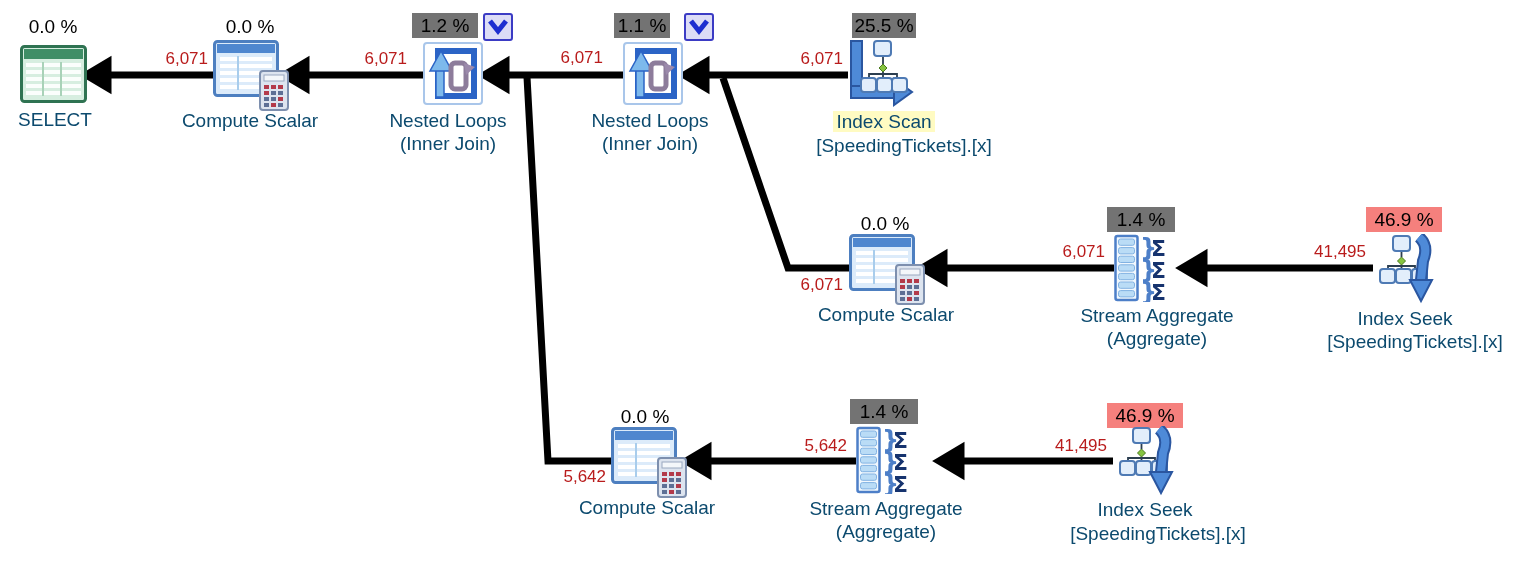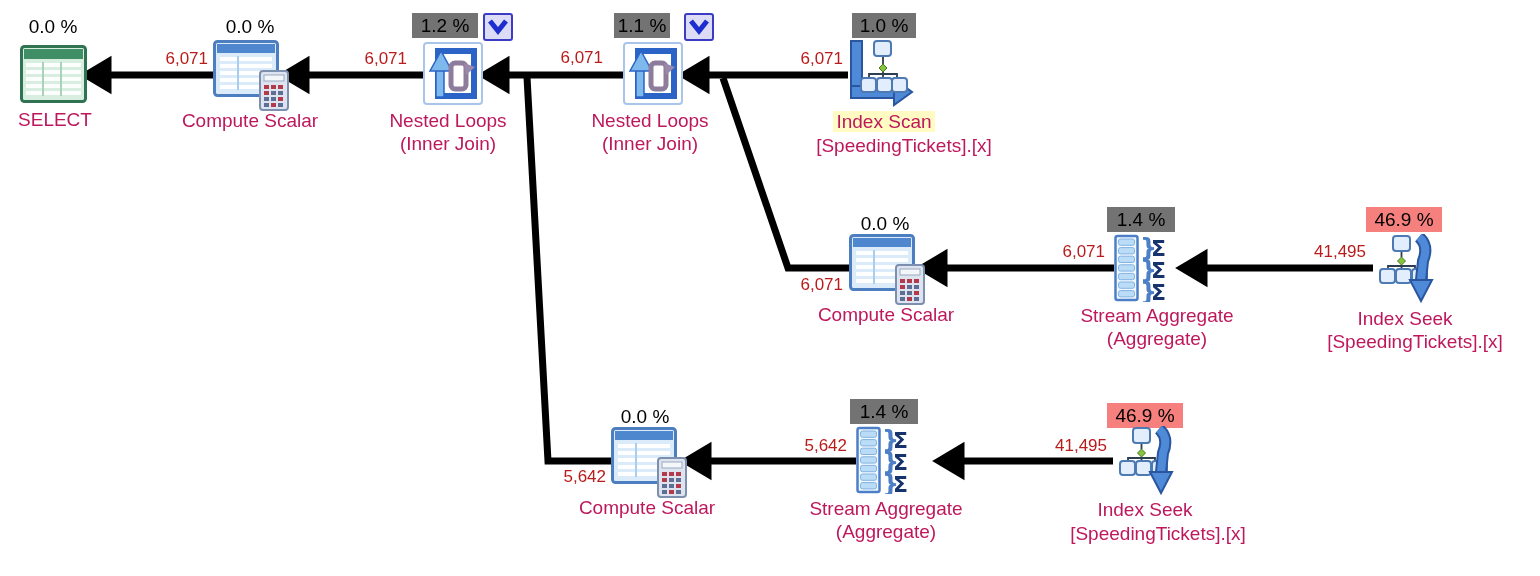--- a/index.html
+++ b/index.html
@@ -3,21 +3,21 @@
 <meta charset="utf-8">
 <style>
   html,body{margin:0;padding:0;background:#ffffff;}
   #canvas{position:relative;width:1540px;height:576px;background:#ffffff;overflow:hidden;
           font-family:"Liberation Sans",sans-serif;}
   #wires{position:absolute;left:0;top:0;z-index:1;}
   .pct{position:absolute;z-index:2;height:25px;line-height:25px;font-size:19px;text-align:center;
        color:#000;white-space:nowrap;}
   .hl-y{background:#737373;}
   .hl-r{background:#f5807d;}
-  .nlabel{position:absolute;z-index:2;font-size:19px;line-height:22px;color:#be185d;
+  .nlabel{position:absolute;z-index:2;font-size:19px;line-height:22px;color:#0c4a6e;
           text-align:center;white-space:nowrap;}
   .hl-span{background:#fffbc2;padding:0 3px;}
   .rows{position:absolute;z-index:2;font-size:17px;color:#b91c1c;text-align:right;white-space:nowrap;}
   .icon{position:absolute;z-index:2;}
   .dd-btn{position:absolute;z-index:3;width:30px;height:28px;box-sizing:border-box;
           background:#dcdcf6;border:2px solid #3b3bc4;border-radius:3px;
           display:flex;align-items:center;justify-content:center;cursor:pointer;}
 </style>
 </head>
 <body>
@@ -202,21 +202,21 @@
     <svg width="26" height="22" viewBox="0 0 26 22">
         <polyline points="5,5 13,15 21,5" fill="none" stroke="#1d2ed0" stroke-width="5"></polyline>
       </svg>
   </div>
   <svg class="icon" style="left:623px;top:42px;" width="60" height="63">
       <use href="#sym-nested-loops"></use>
     </svg>
   <div class="nlabel" style="left:579px;top:110px;width:142px;">Nested Loops</div>
   <div class="nlabel" style="left:579px;top:133px;width:142px;">(Inner Join)</div>
 
-  <div class="pct hl-y" style="left:852px;top:13px;width:64px;">1.0 %</div>
+  <div class="pct hl-y" style="left:852px;top:13px;width:64px;">25.5 %</div>
   <svg class="icon" style="left:845px;top:38px;" width="70" height="70">
       <use href="#sym-index-scan"></use>
     </svg>
   <div class="nlabel" style="left:804px;top:111px;width:160px;">
     <span class="hl-span">Index Scan</span>
   </div>
   <div class="nlabel" style="left:804px;top:135px;width:200px;">[SpeedingTickets].[x]</div>
 
   <div class="pct" style="left:845px;top:211px;width:80px;">0.0 %</div>
   <svg class="icon" style="left:849px;top:234px;" width="78" height="72">

